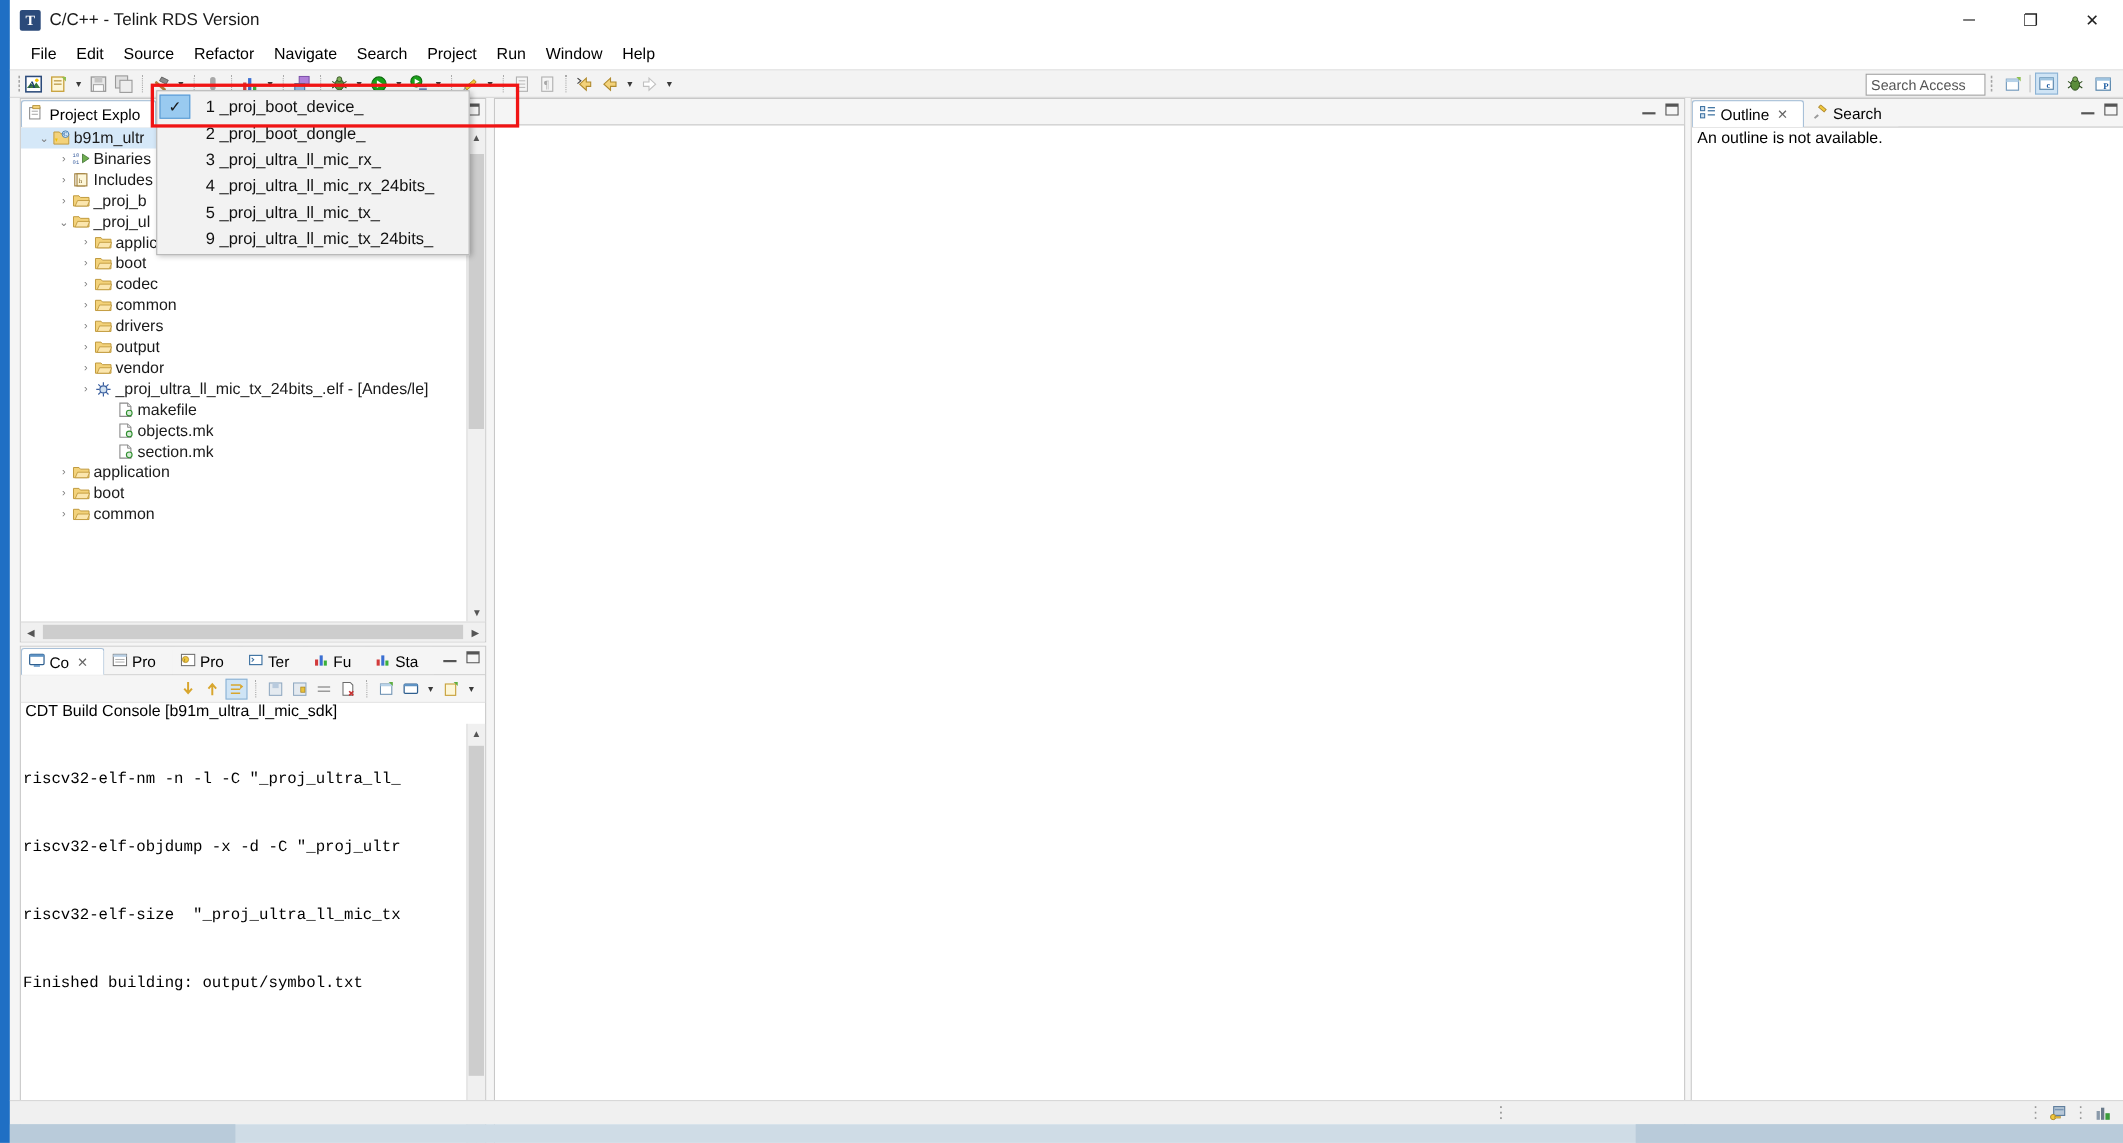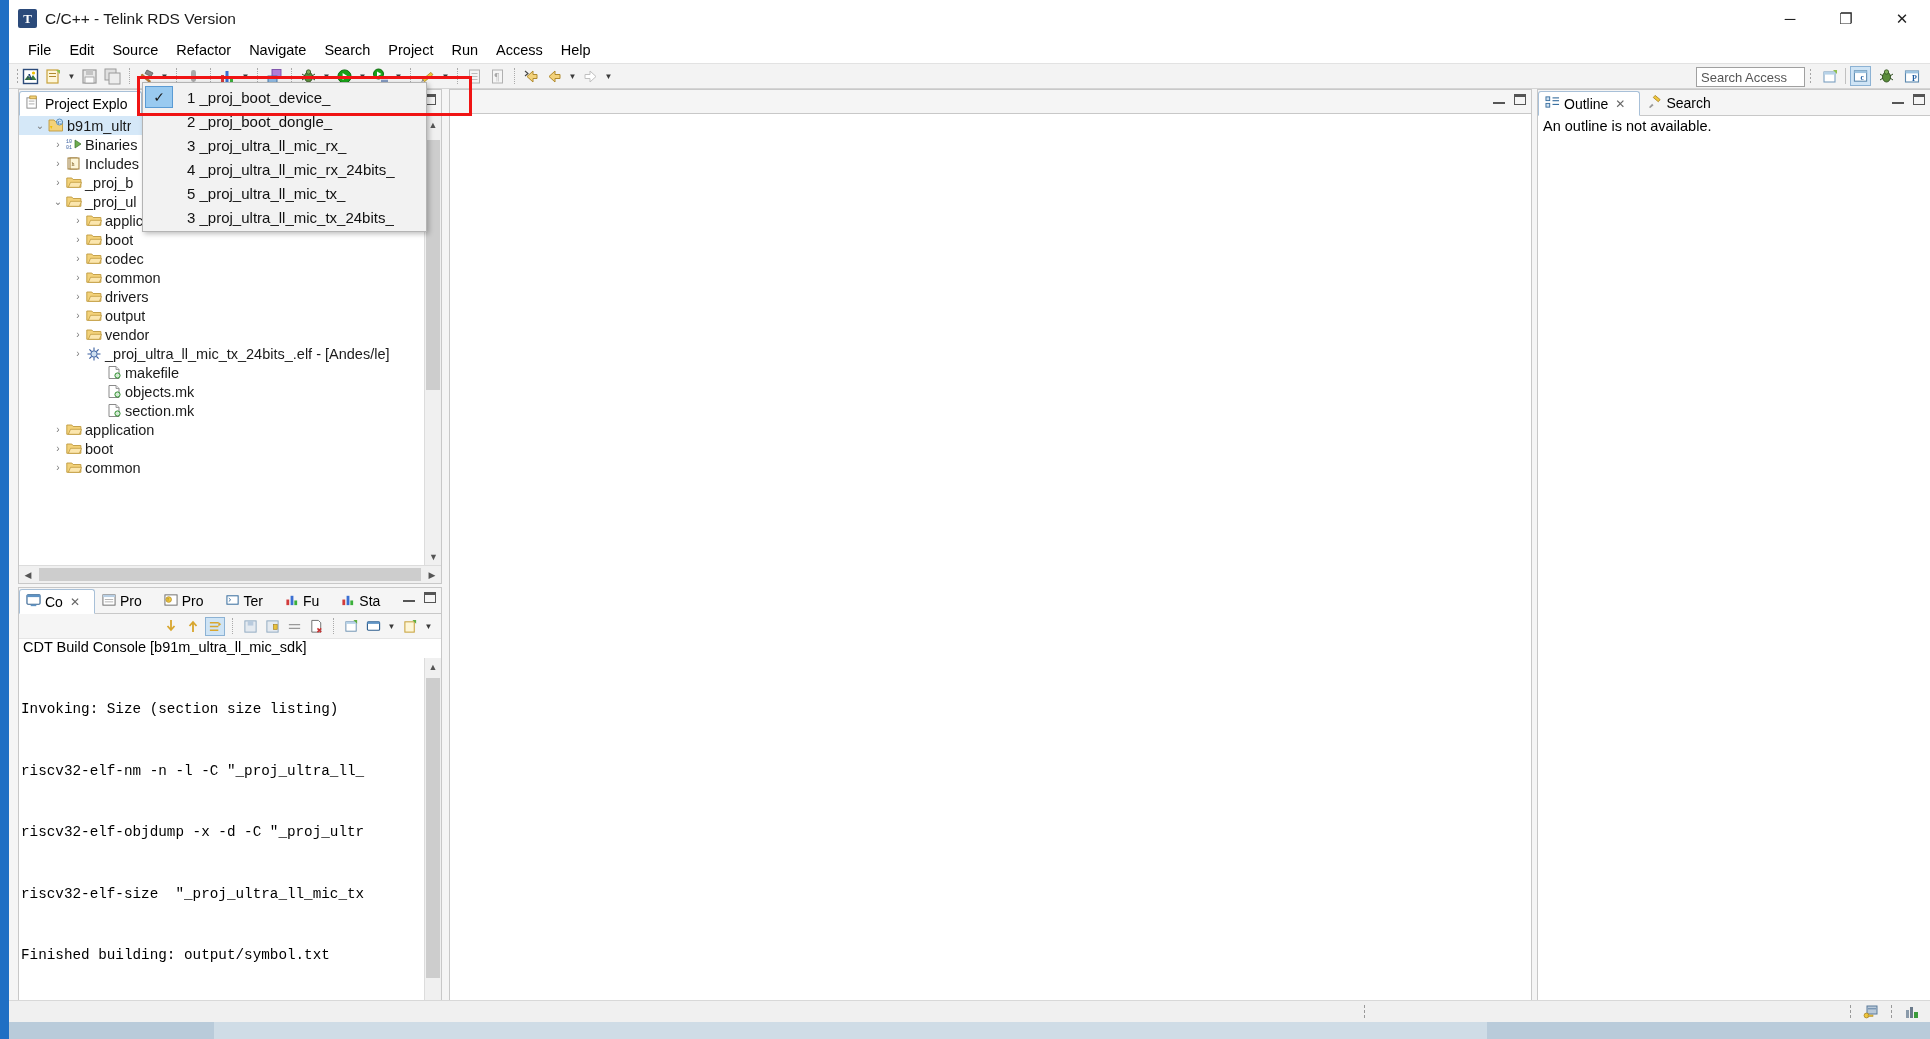--- a/index.html
+++ b/index.html
@@ -289,21 +289,21 @@
 
   <div class="menubar">
     <div class="menu-item">File</div>
     <div class="menu-item">Edit</div>
     <div class="menu-item">Source</div>
     <div class="menu-item">Refactor</div>
     <div class="menu-item">Navigate</div>
     <div class="menu-item">Search</div>
     <div class="menu-item">Project</div>
     <div class="menu-item">Run</div>
-    <div class="menu-item">Access</div>
+    <div class="menu-item">Window</div>
     <div class="menu-item">Help</div>
   </div>
 
   <div class="toolbar">
     <div class="grip" style="height:16px;"></div>
 
     <div class="tbicon">
       <svg width="17" height="17" viewBox="0 0 17 17">
         <rect x="1.5" y="1.5" width="14" height="14" fill="#fff" stroke="#2b4a7a" stroke-width="1.4"></rect>
         <path d="M2.5 12 L6 7.5 L8.5 10.5 L11 7 L14.5 12 Z" fill="#3d7b3d"></path>
@@ -840,21 +840,20 @@
             <rect x="2" y="3" width="10" height="11" fill="#fdf6d8" stroke="#c8a23c" stroke-width="1.1"></rect>
             <path d="M10 1 l4 0 l0 4 z" fill="#5fae3f"></path>
           </svg>
         </div>
         <div class="caret">▼</div>
       </div>
 
       <div class="cons-title">CDT Build Console [b91m_ultra_ll_mic_sdk]</div>
 
       <div class="cons-body">
-        <div>Invoking: Size (section size listing)</div>
         <div>riscv32-elf-nm -n -l -C "_proj_ultra_ll_</div>
         <div>riscv32-elf-objdump -x -d -C "_proj_ultr</div>
         <div>riscv32-elf-size  "_proj_ultra_ll_mic_tx</div>
         <div>Finished building: output/symbol.txt</div>
         
         
         
         
         
         
@@ -931,21 +930,21 @@
     <div class="dd-item">
       <div class="dd-check"></div>
       <div class="dd-label">4 _proj_ultra_ll_mic_rx_24bits_</div>
     </div>
     <div class="dd-item">
       <div class="dd-check"></div>
       <div class="dd-label">5 _proj_ultra_ll_mic_tx_</div>
     </div>
     <div class="dd-item">
       <div class="dd-check"></div>
-      <div class="dd-label">3 _proj_ultra_ll_mic_tx_24bits_</div>
+      <div class="dd-label">9 _proj_ultra_ll_mic_tx_24bits_</div>
     </div>
   </div>
   <div class="redbox"></div>
 
   <div class="statusbar">
     <div style="width:1345px;"></div>
     <div class="st-sep"></div>
     <div style="flex:1;"></div>
     <div class="st-sep"></div>
     <div class="cicon">

